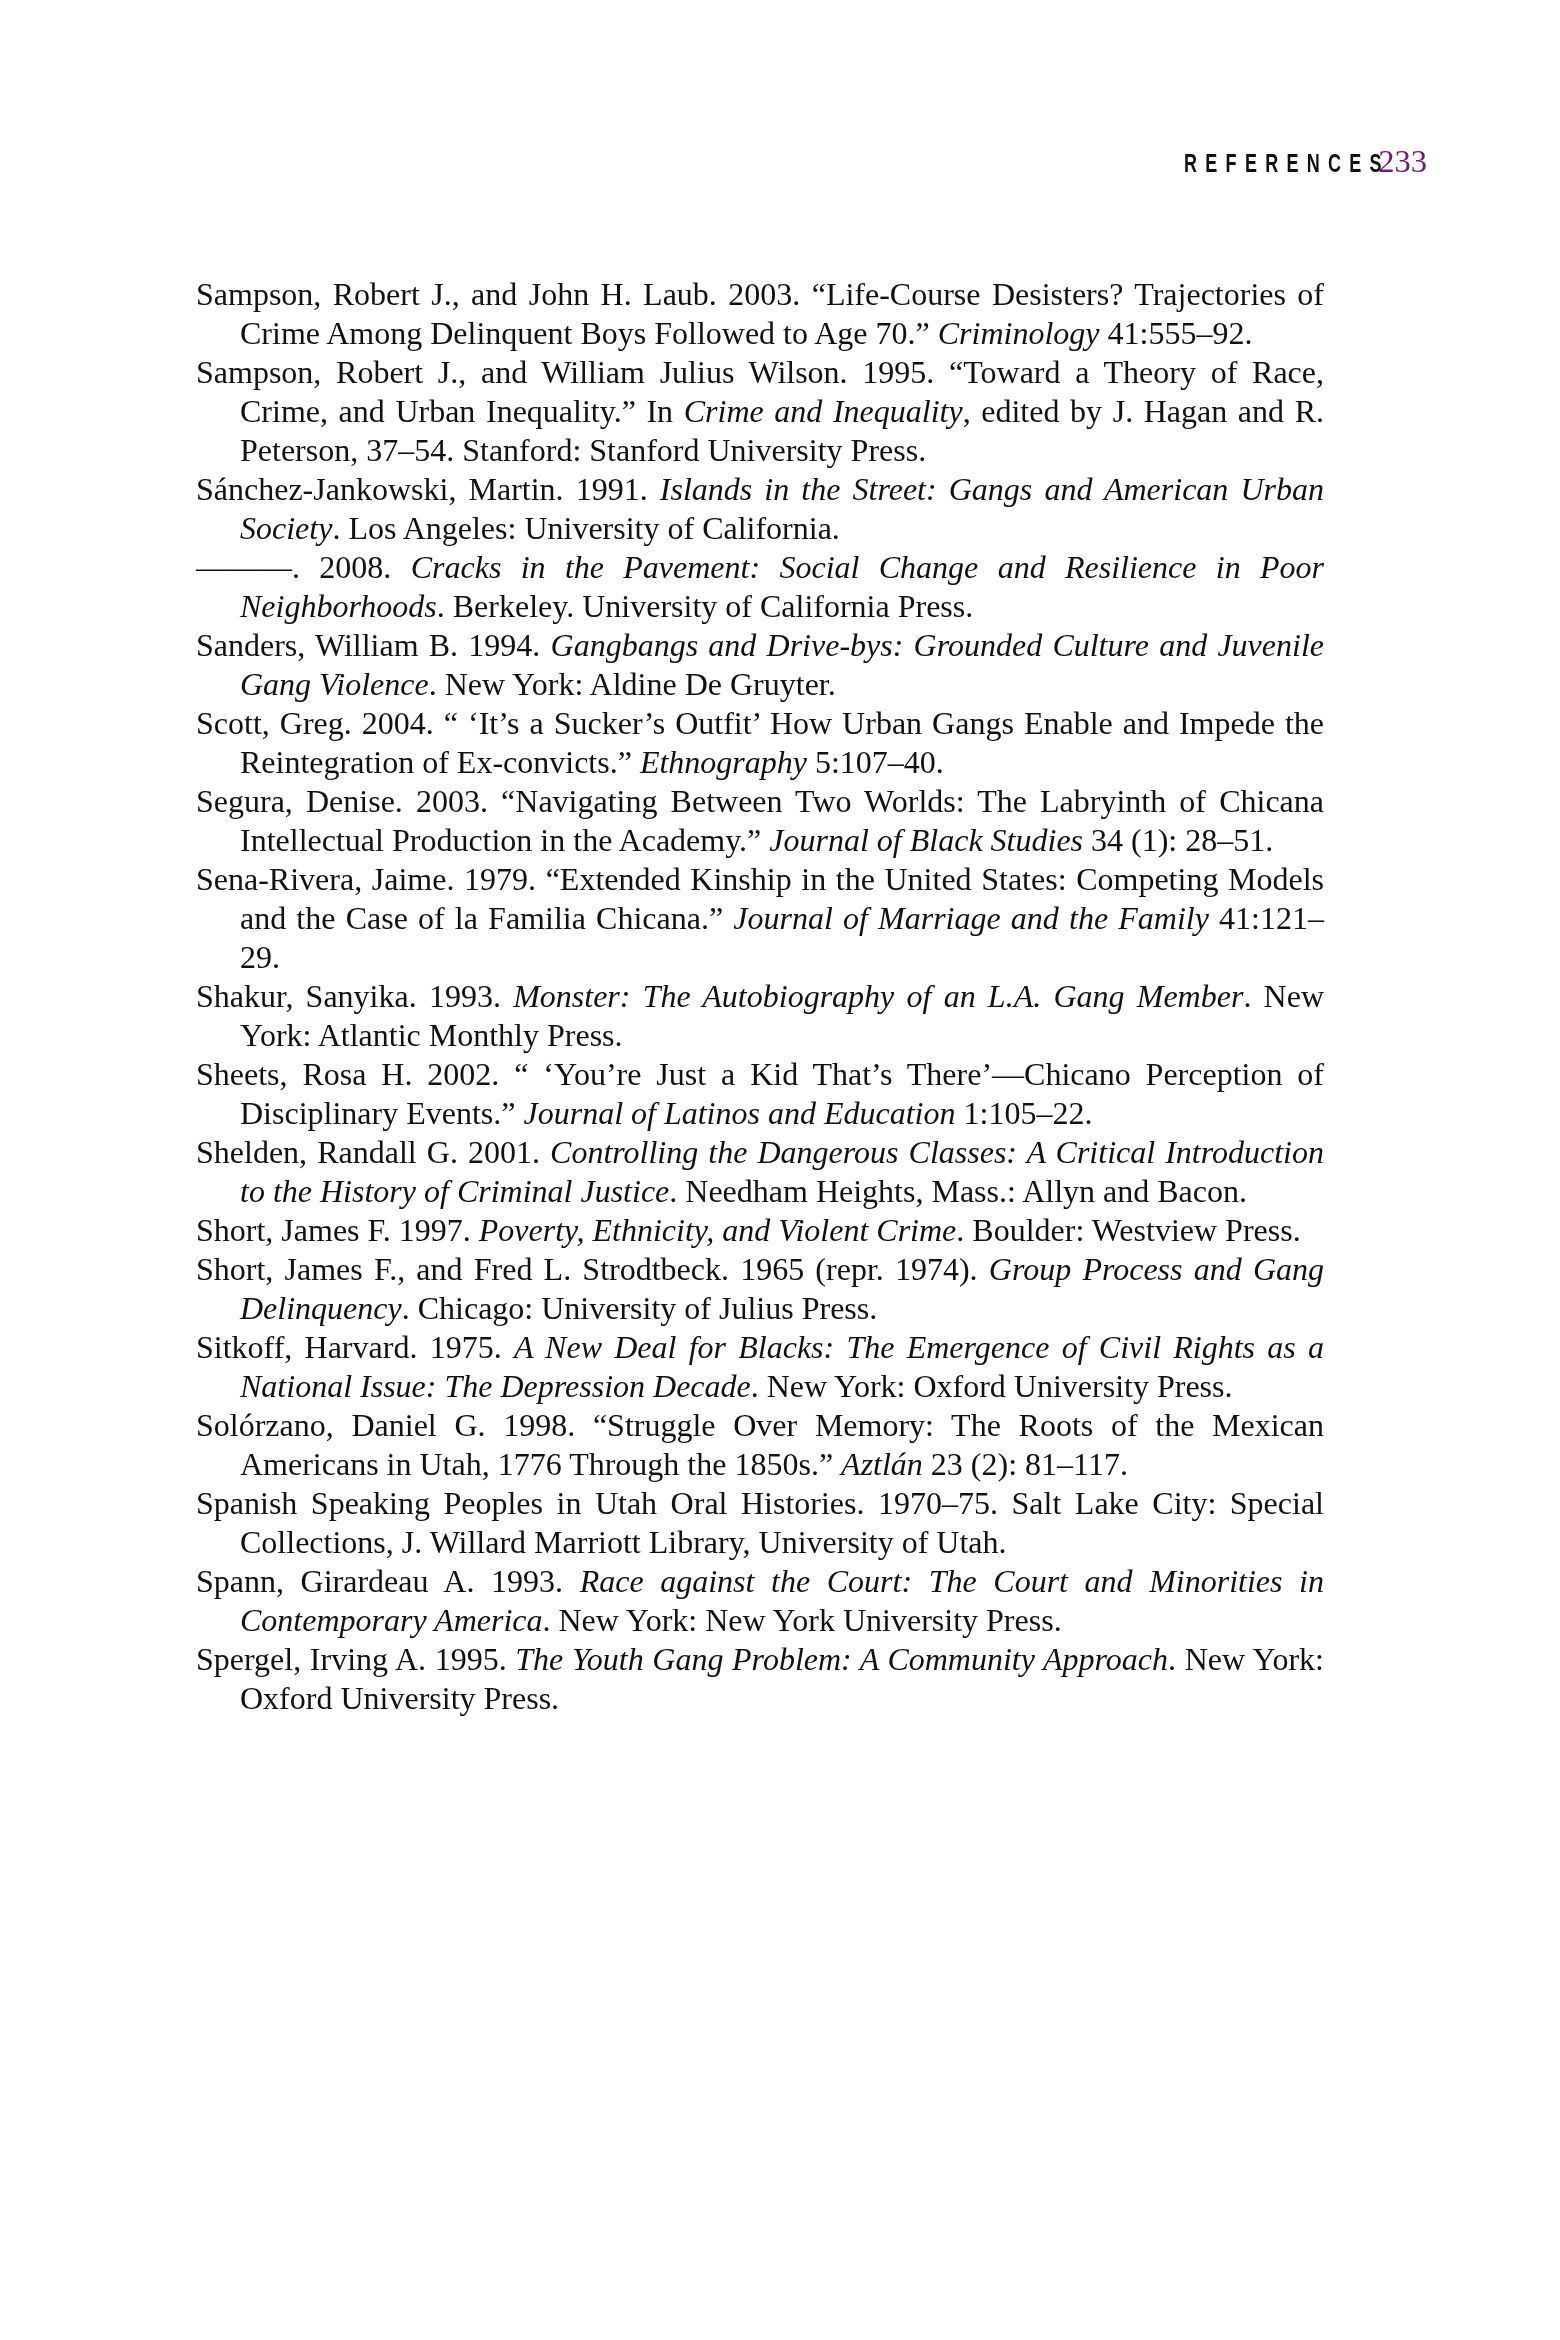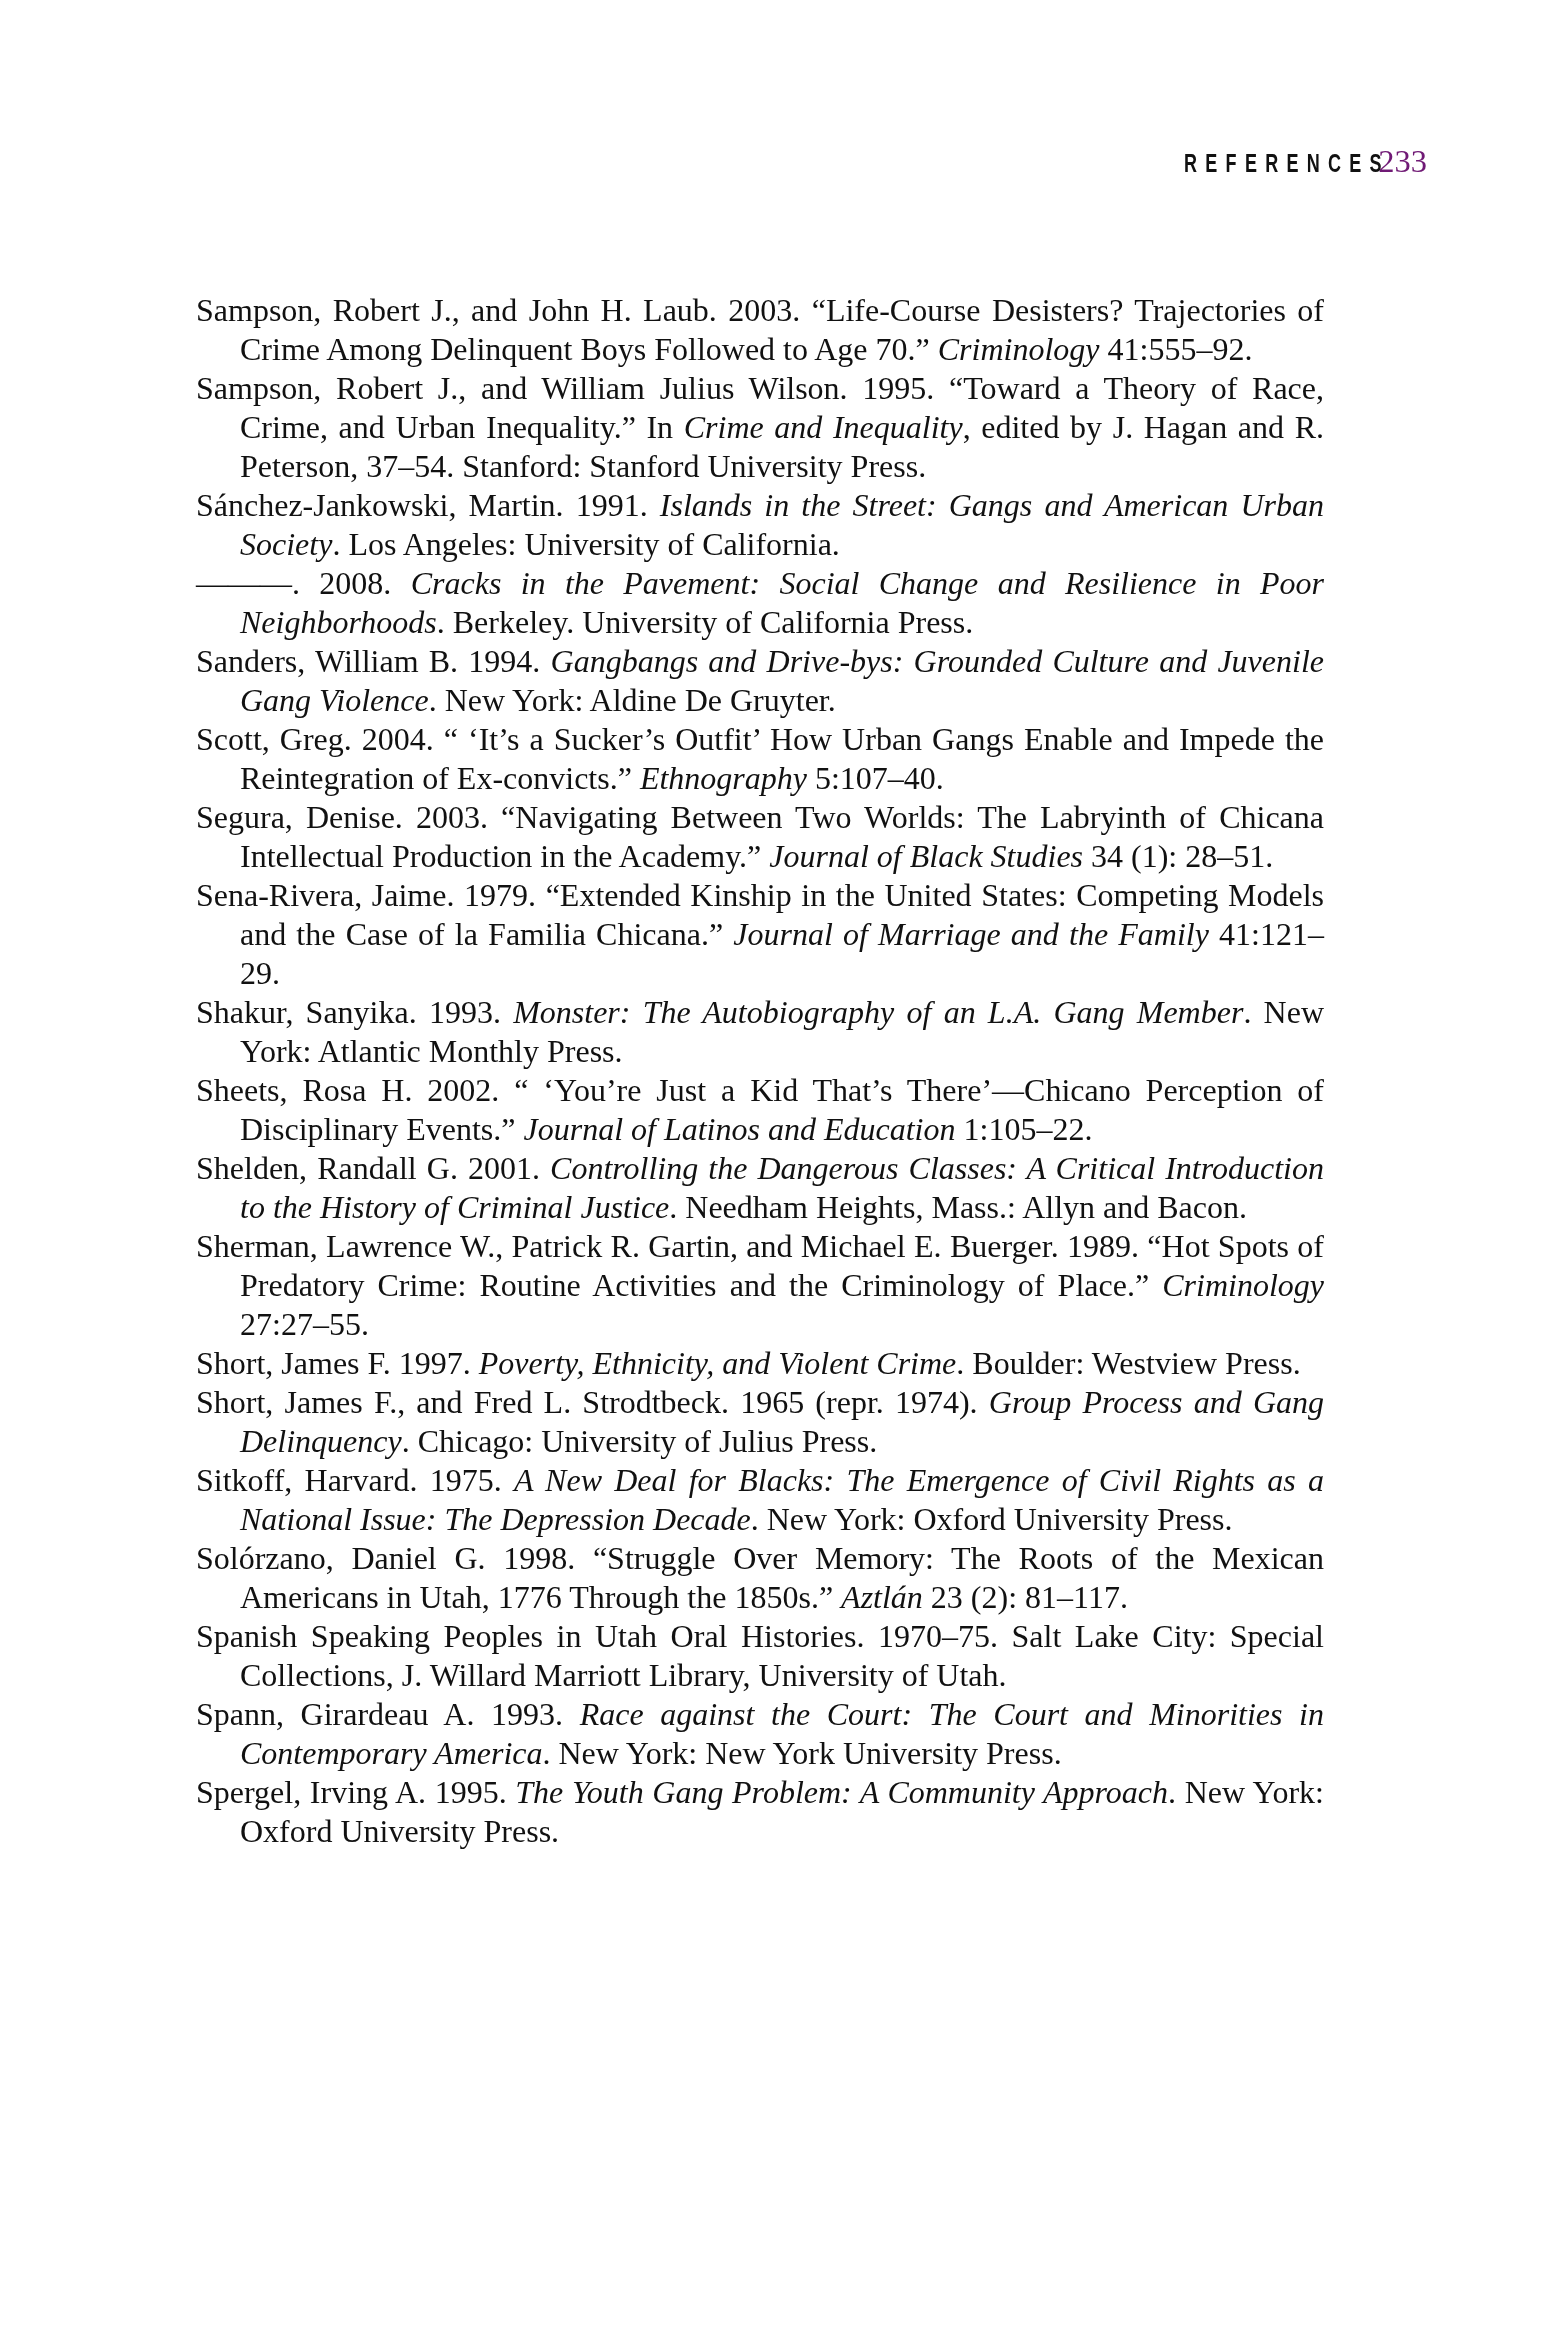--- a/index.html
+++ b/index.html
@@ -38,21 +38,20 @@
     }
     .references {
       position: absolute;
       top: 275px;
       left: 196px;
       width: 1128px;
       font-family: "Liberation Serif", "DejaVu Serif", serif;
       font-size: 32px;
       line-height: 39px;
       text-align: justify;
-      margin-top: 16px;
     }
     .entry {
       padding-left: 44px;
       text-indent: -44px;
       margin: 0;
     }
     .entry .ti {
       font-style: italic;
     }
   </style>
@@ -70,21 +69,20 @@
     <p class="entry"><span>Sampson, Robert J., and William Julius Wilson. 1995. “Toward a Theory of Race, Crime, and Urban Inequality.” In </span><span class="ti">Crime and Inequality</span><span>, edited by J. Hagan and R. Peterson, 37–54. Stanford: Stanford University Press.</span></p>
     <p class="entry"><span>Sánchez-Jankowski, Martin. 1991. </span><span class="ti">Islands in the Street: Gangs and American Urban Society</span><span>. Los Angeles: University of California.</span></p>
     <p class="entry"><span>———. 2008. </span><span class="ti">Cracks in the Pavement: Social Change and Resilience in Poor Neighborhoods</span><span>. Berkeley. University of California Press.</span></p>
     <p class="entry"><span>Sanders, William B. 1994. </span><span class="ti">Gangbangs and Drive-bys: Grounded Culture and Juvenile Gang Violence</span><span>. New York: Aldine De Gruyter.</span></p>
     <p class="entry"><span>Scott, Greg. 2004. “ ‘It’s a Sucker’s Outfit’ How Urban Gangs Enable and Impede the Reintegration of Ex-convicts.” </span><span class="ti">Ethnography</span><span> 5:107–40.</span></p>
     <p class="entry"><span>Segura, Denise. 2003. “Navigating Between Two Worlds: The Labryinth of Chicana Intellectual Production in the Academy.” </span><span class="ti">Journal of Black Studies</span><span> 34 (1): 28–51.</span></p>
     <p class="entry"><span>Sena-Rivera, Jaime. 1979. “Extended Kinship in the United States: Competing Models and the Case of la Familia Chicana.” </span><span class="ti">Journal of Marriage and the Family</span><span> 41:121–29.</span></p>
     <p class="entry"><span>Shakur, Sanyika. 1993. </span><span class="ti">Monster: The Autobiography of an L.A. Gang Member</span><span>. New York: Atlantic Monthly Press.</span></p>
     <p class="entry"><span>Sheets, Rosa H. 2002. “ ‘You’re Just a Kid That’s There’—Chicano Perception of Disciplinary Events.” </span><span class="ti">Journal of Latinos and Education</span><span> 1:105–22.</span></p>
     <p class="entry"><span>Shelden, Randall G. 2001. </span><span class="ti">Controlling the Dangerous Classes: A Critical Introduction to the History of Criminal Justice</span><span>. Needham Heights, Mass.: Allyn and Bacon.</span></p>
-    <p class="entry"><span>Sherman, Lawrence W., Patrick R. Gartin, and Michael E. Buerger. 1989. “Hot Spots of Predatory Crime: Routine Activities and the Criminology of Place.” </span><span class="ti">Criminology</span><span> 27:27–55.</span></p>
     <p class="entry"><span>Short, James F. 1997. </span><span class="ti">Poverty, Ethnicity, and Violent Crime</span><span>. Boulder: Westview Press.</span></p>
     <p class="entry"><span>Short, James F., and Fred L. Strodtbeck. 1965 (repr. 1974). </span><span class="ti">Group Process and Gang Delinquency</span><span>. Chicago: University of Julius Press.</span></p>
     <p class="entry"><span>Sitkoff, Harvard. 1975. </span><span class="ti">A New Deal for Blacks: The Emergence of Civil Rights as a National Issue: The Depression Decade</span><span>. New York: Oxford University Press.</span></p>
     <p class="entry"><span>Solórzano, Daniel G. 1998. “Struggle Over Memory: The Roots of the Mexican Americans in Utah, 1776 Through the 1850s.” </span><span class="ti">Aztlán</span><span> 23 (2): 81–117.</span></p>
     <p class="entry"><span>Spanish Speaking Peoples in Utah Oral Histories. 1970–75. Salt Lake City: Special Collections, J. Willard Marriott Library, University of Utah.</span></p>
     <p class="entry"><span>Spann, Girardeau A. 1993. </span><span class="ti">Race against the Court: The Court and Minorities in Contemporary America</span><span>. New York: New York University Press.</span></p>
     <p class="entry"><span>Spergel, Irving A. 1995. </span><span class="ti">The Youth Gang Problem: A Community Approach</span><span>. New York: Oxford University Press.</span></p>
   </main>
 
 

